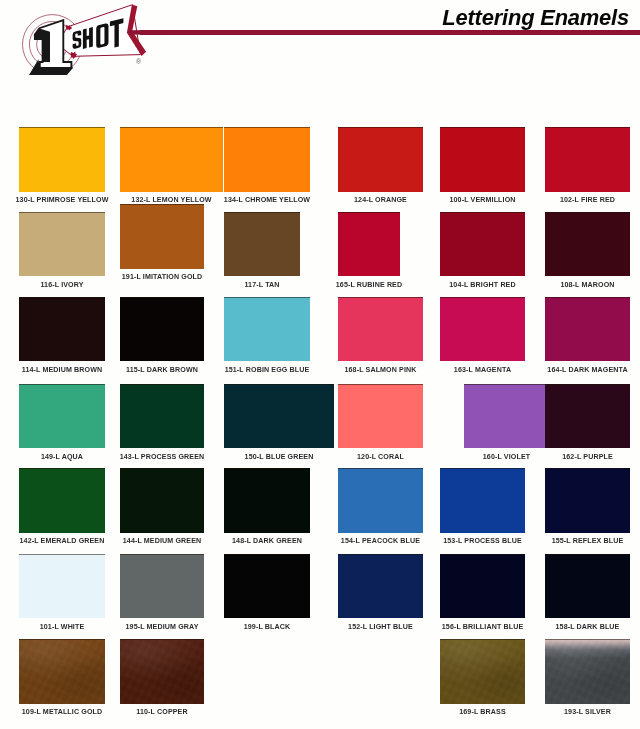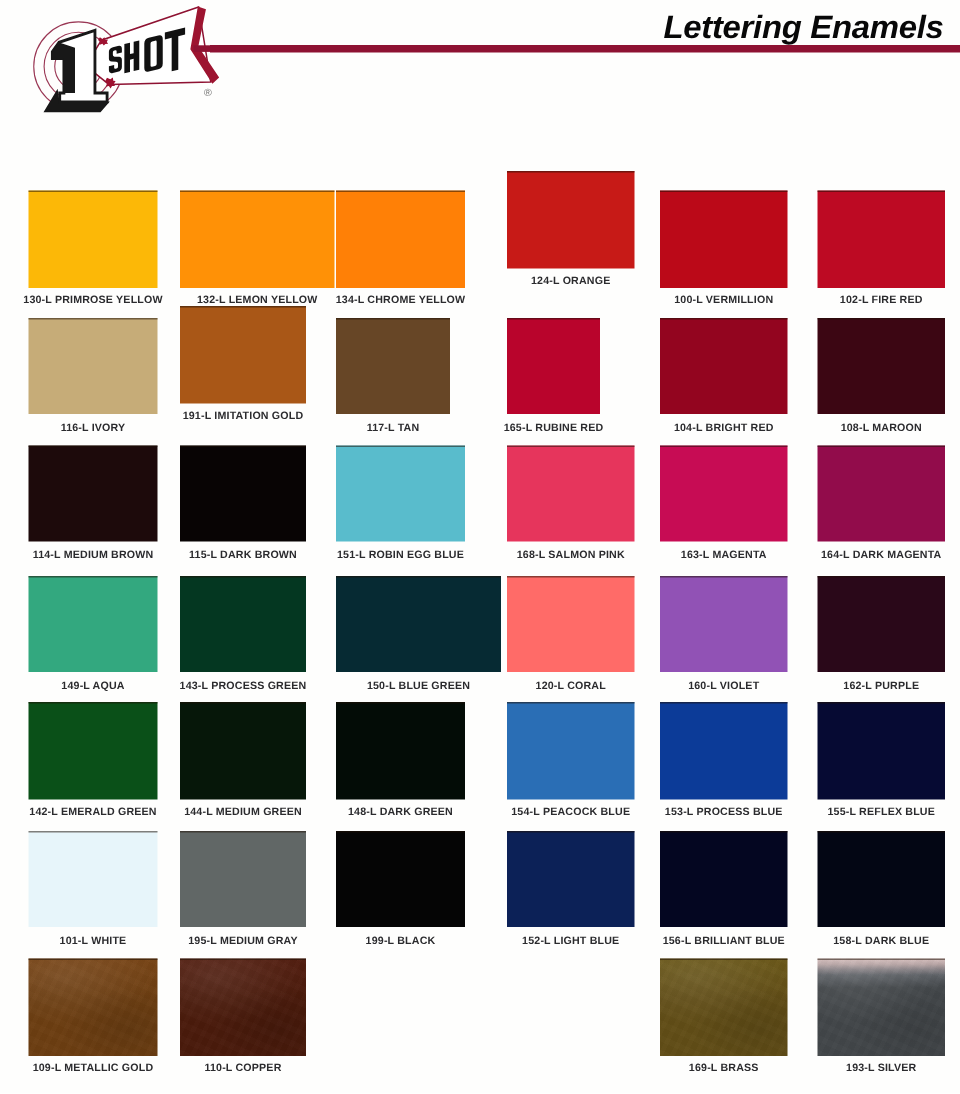--- a/index.html
+++ b/index.html
@@ -171,21 +171,21 @@
         <div class="swatch-label">199-L BLACK</div>
       </div>
       <div class="swatch-cell" style="left: 19px; top: 639px; width: 86px; height: 80px;">
         <div class="swatch-chip metallic" style="background: linear-gradient(rgb(120, 69, 22) 0%, rgb(108, 62, 17) 42%, rgb(108, 62, 17) 100%);"></div>
         <div class="swatch-label">109-L METALLIC GOLD</div>
       </div>
       <div class="swatch-cell" style="left: 120px; top: 639px; width: 84px; height: 80px;">
         <div class="swatch-chip metallic" style="background: linear-gradient(rgb(83, 30, 16) 0%, rgb(74, 26, 11) 42%, rgb(74, 26, 11) 100%);"></div>
         <div class="swatch-label">110-L COPPER</div>
       </div>
-      <div class="swatch-cell" style="left: 338px; top: 114px; width: 85px; height: 80px;">
+      <div class="swatch-cell" style="left: 338px; top: 127px; width: 85px; height: 80px;">
         <div class="swatch-chip" style="background: rgb(199, 26, 23);"></div>
         <div class="swatch-label">124-L ORANGE</div>
       </div>
       <div class="swatch-cell" style="left: 440px; top: 127px; width: 85px; height: 80px;">
         <div class="swatch-chip" style="background: rgb(187, 9, 24);"></div>
         <div class="swatch-label">100-L VERMILLION</div>
       </div>
       <div class="swatch-cell" style="left: 545px; top: 127px; width: 85px; height: 80px;">
         <div class="swatch-chip" style="background: rgb(189, 10, 35);"></div>
         <div class="swatch-label">102-L FIRE RED</div>
@@ -211,21 +211,21 @@
         <div class="swatch-label">163-L MAGENTA</div>
       </div>
       <div class="swatch-cell" style="left: 545px; top: 296.5px; width: 85px; height: 80px;">
         <div class="swatch-chip" style="background: rgb(146, 12, 75);"></div>
         <div class="swatch-label">164-L DARK MAGENTA</div>
       </div>
       <div class="swatch-cell" style="left: 338px; top: 383.5px; width: 85px; height: 80px;">
         <div class="swatch-chip" style="background: rgb(255, 107, 104);"></div>
         <div class="swatch-label">120-L CORAL</div>
       </div>
-      <div class="swatch-cell" style="left: 440px; top: 383.5px; width: 85px; height: 80px;">
+      <div class="swatch-cell" style="left: 464px; top: 383.5px; width: 85px; height: 80px;">
         <div class="swatch-chip" style="background: rgb(145, 82, 181);"></div>
         <div class="swatch-label">160-L VIOLET</div>
       </div>
       <div class="swatch-cell" style="left: 545px; top: 383.5px; width: 85px; height: 80px;">
         <div class="swatch-chip" style="background: rgb(42, 8, 25);"></div>
         <div class="swatch-label">162-L PURPLE</div>
       </div>
       <div class="swatch-cell" style="left: 338px; top: 468px; width: 85px; height: 80px;">
         <div class="swatch-chip" style="background: rgb(42, 110, 181);"></div>
         <div class="swatch-label">154-L PEACOCK BLUE</div>

